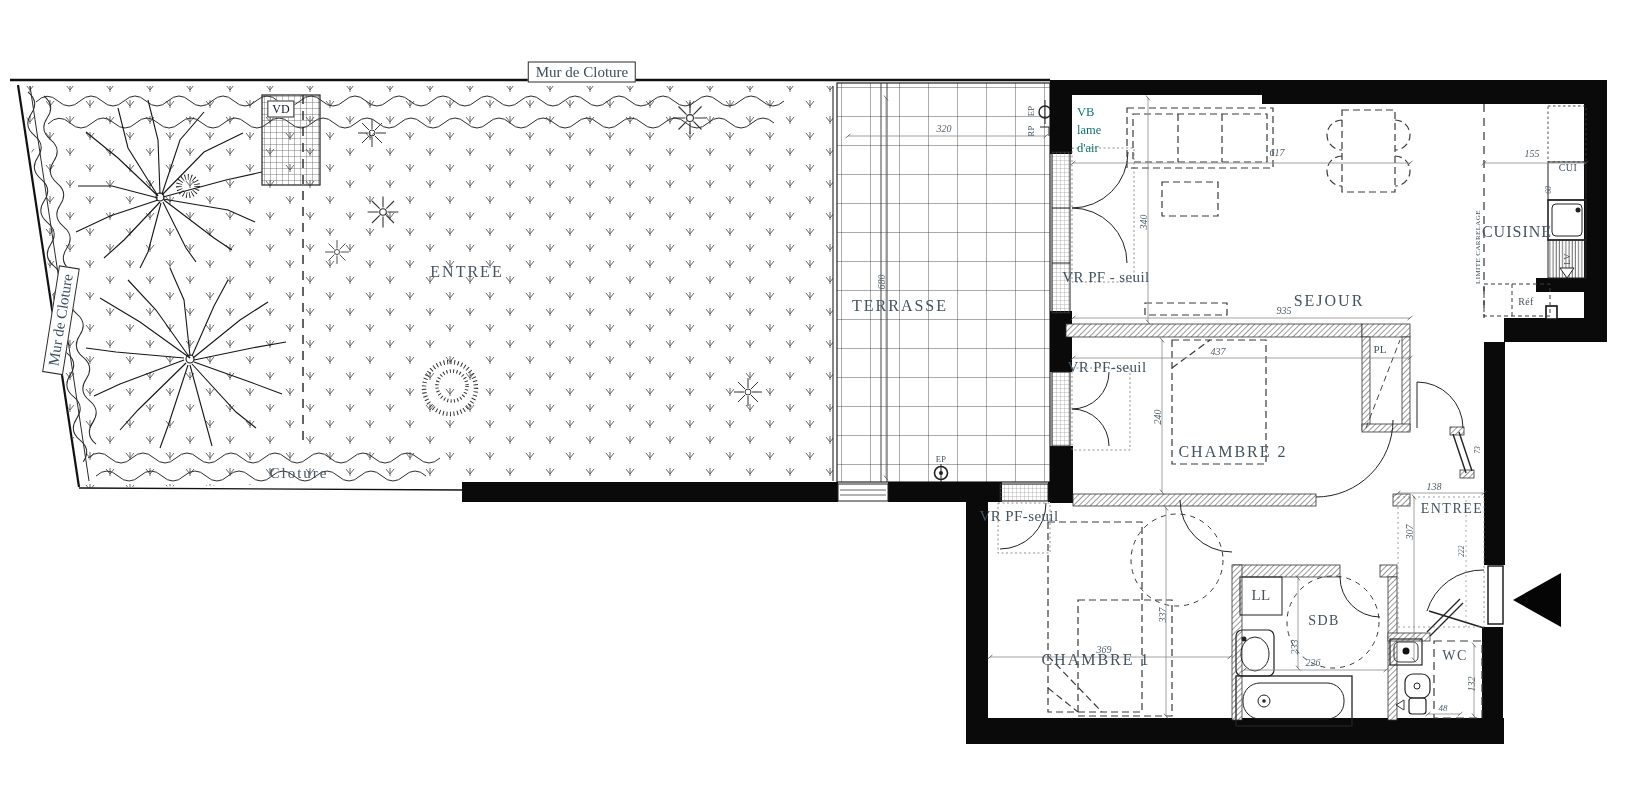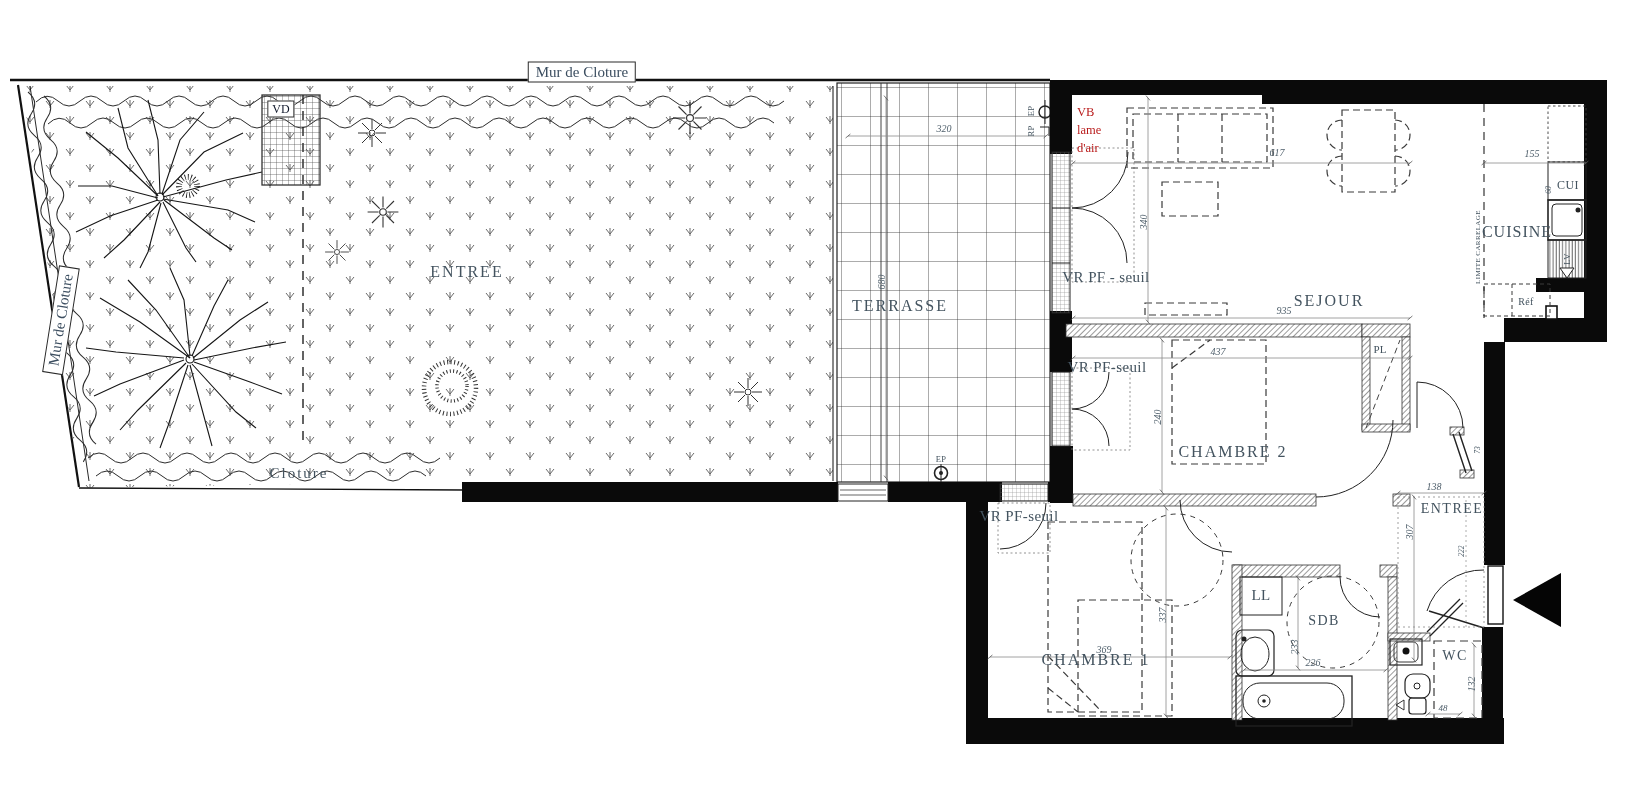--- a/index.html
+++ b/index.html
@@ -8,21 +8,21 @@
   #plan svg{position:absolute;left:0;top:0;}
   .lb{position:absolute;transform:translate(-50%,-50%);white-space:nowrap;color:#43535f;}
   .room{font-size:16px;letter-spacing:2px;margin-top:44px;}
   .room-sm{font-size:14px;letter-spacing:1.5px;}
   .tag{font-size:15px;letter-spacing:.4px;}
   .dim{font-size:10px;color:#50606c;font-style:italic;}
   .dim-sm{font-size:7.5px;color:#50606c;font-style:italic;}
   .rot{transform:translate(-50%,-50%) rotate(-90deg);}
   .fence-box{background:#fff;border:1px solid #2a2a2a;padding:1px 7px;font-size:15px;color:#3c4e60;}
   .fence-left{transform:translate(-50%,-50%) rotate(-81deg);}
-  .vb{position:absolute;transform:translate(0,-50%);font-size:12.5px;color:#b91c1c;white-space:nowrap;}
+  .vb{position:absolute;transform:translate(0,-50%);font-size:12.5px;color:#0f766e;white-space:nowrap;}
   .chip{background:#fff;border:1px solid #333;padding:0 4px;font-size:12px;color:#0f172a;}
   sub{font-size:8px;}
 </style>
 </head>
 <body>
 
 <div id="plan">
 
 <svg width="1640" height="800" viewBox="0 0 1640 800">
   <defs>
@@ -318,21 +318,21 @@
 <span class="vb" style="left:1077px;top:112px">VB</span>
 <span class="vb" style="left:1077px;top:130px">lame</span>
 <span class="vb" style="left:1077px;top:148px">d'air</span>
 
 <span class="lb tag" style="left:1106px;top:277px">VR PF - seuil</span>
 <span class="lb tag" style="left:1107px;top:367px">VR PF-seuil</span>
 <span class="lb tag" style="left:1019px;top:516px">VR PF-seuil</span>
 
 <span class="lb room" style="left:1329px;top:257px">SEJOUR</span>
 <span class="lb room" style="left:1517px;top:188px;letter-spacing:1px">CUISINE</span>
-<span class="lb tag" style="left:1568px;top:185px;font-size:12px">CUI</span>
+<span class="lb tag" style="left:1568px;top:167px;font-size:10px">CUI</span>
 <span class="lb tag rot" style="left:1567px;top:259px;font-size:8.5px">LV</span>
 <span class="lb tag" style="left:1526px;top:301px;font-size:10px">Réf</span>
 <span class="lb tag rot" style="left:1478px;top:247px;font-size:7px">LIMITE CARRELAGE</span>
 
 <span class="lb room" style="left:1233px;top:408px">CHAMBRE 2</span>
 <span class="lb" style="left:1380px;top:351px;font-size:11px"><span>PL</span><sub></sub></span>
 <span class="lb room-sm" style="left:1452px;top:509px">ENTREE</span>
 <span class="lb room" style="left:1096px;top:616px">CHAMBRE 1</span>
 <span class="lb room-sm" style="left:1324px;top:621px">SDB</span>
 <span class="lb tag" style="left:1261px;top:595px">LL</span>

